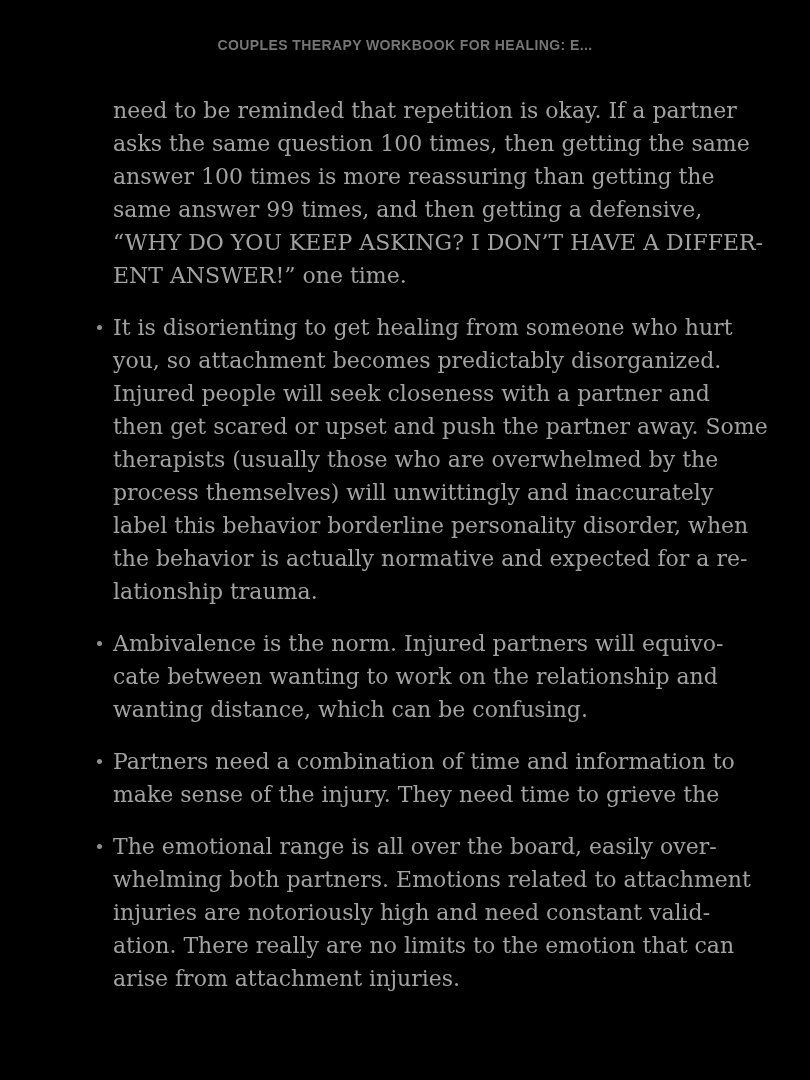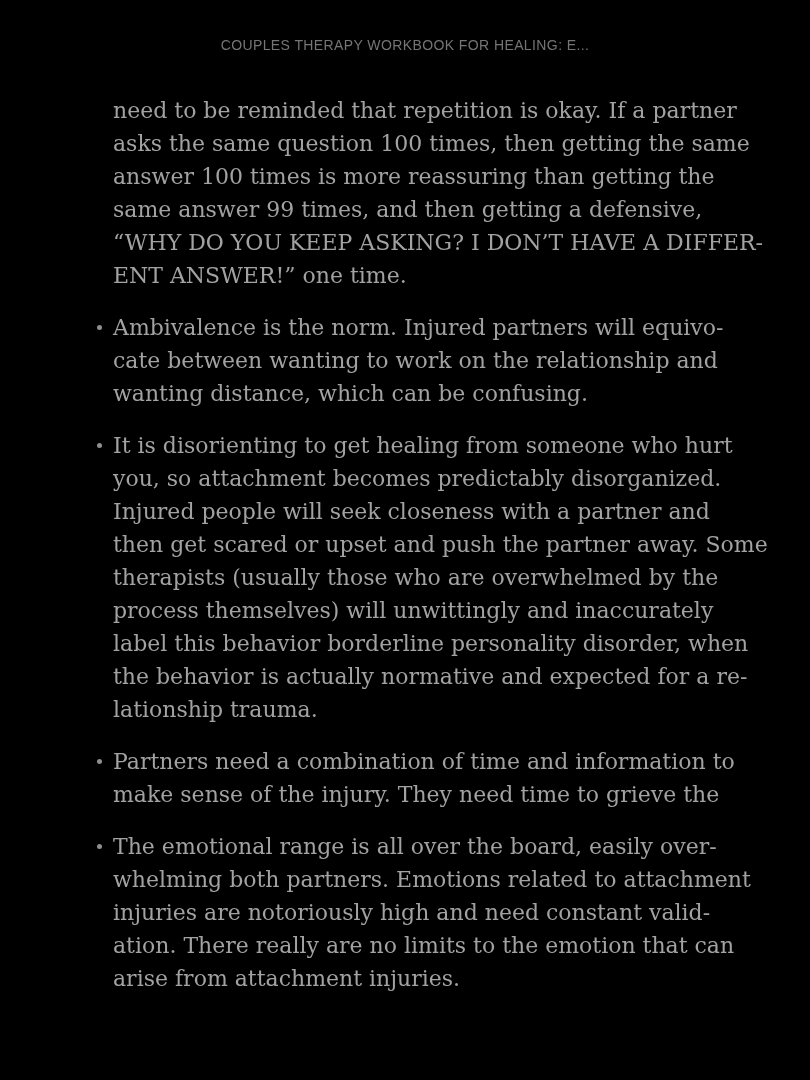--- a/index.html
+++ b/index.html
@@ -15,21 +15,21 @@
     overflow: hidden;
   }
   .running-header {
     position: absolute;
     top: 37px;
     left: 0;
     right: 0;
     text-align: center;
     font-family: "Liberation Sans", sans-serif;
     font-size: 14px;
-    font-weight: 400;
+    font-weight: 700;
     letter-spacing: 0.4px;
     color: var(--header, #757575);
   }
   .reading-content {
     position: absolute;
     top: 94px;
     left: 97px;
     width: 680px;
     font-family: "DejaVu Serif", serif;
     font-size: 22px;
@@ -68,37 +68,37 @@
 asks the same question 100 times, then getting the same
 answer 100 times is more reassuring than getting the
 same answer 99 times, and then getting a defensive,
 “WHY DO YOU KEEP ASKING? I DON’T HAVE A DIFFER-
 ENT ANSWER!” one time.</span>
       </div>
       <div class="para bulleted">
         <span class="marker">
           <span class="dot"></span>
         </span>
-        <span class="ptext">Ambivalence is the norm. Injured partners will equivo-
-cate between wanting to work on the relationship and
-wanting distance, which can be confusing.</span>
-      </div>
-      <div class="para bulleted">
-        <span class="marker">
-          <span class="dot"></span>
-        </span>
         <span class="ptext">It is disorienting to get healing from someone who hurt
 you, so attachment becomes predictably disorganized.
 Injured people will seek closeness with a partner and
 then get scared or upset and push the partner away. Some
 therapists (usually those who are overwhelmed by the
 process themselves) will unwittingly and inaccurately
 label this behavior borderline personality disorder, when
 the behavior is actually normative and expected for a re-
 lationship trauma.</span>
+      </div>
+      <div class="para bulleted">
+        <span class="marker">
+          <span class="dot"></span>
+        </span>
+        <span class="ptext">Ambivalence is the norm. Injured partners will equivo-
+cate between wanting to work on the relationship and
+wanting distance, which can be confusing.</span>
       </div>
       <div class="para bulleted">
         <span class="marker">
           <span class="dot"></span>
         </span>
         <span class="ptext">Partners need a combination of time and information to
 make sense of the injury. They need time to grieve the</span>
       </div>
       <div class="para bulleted">
         <span class="marker">

